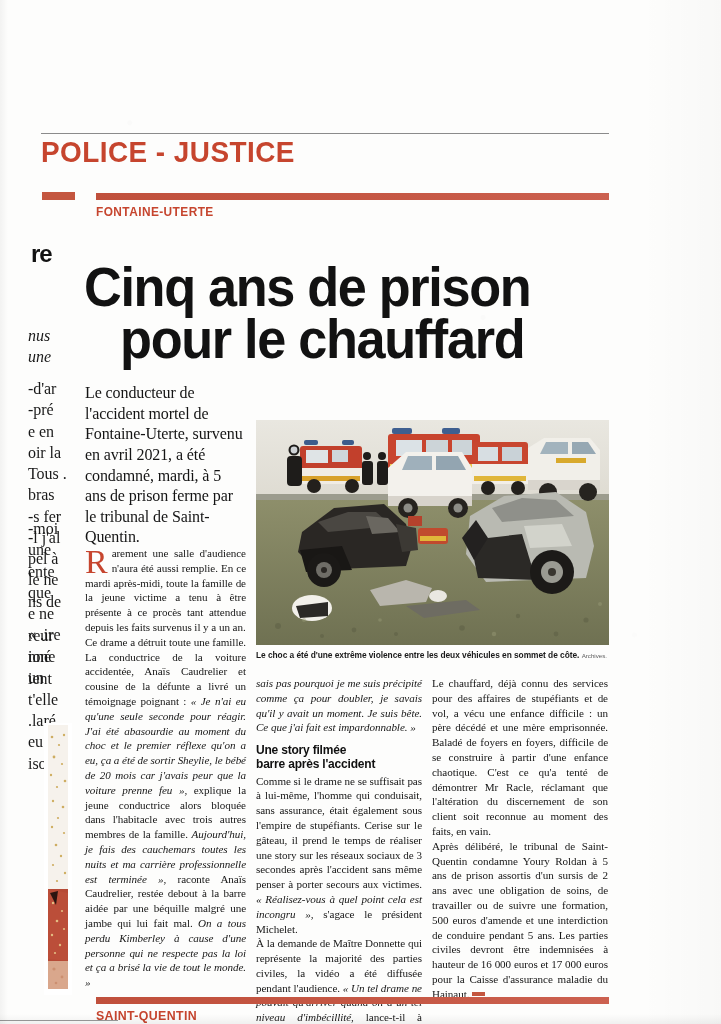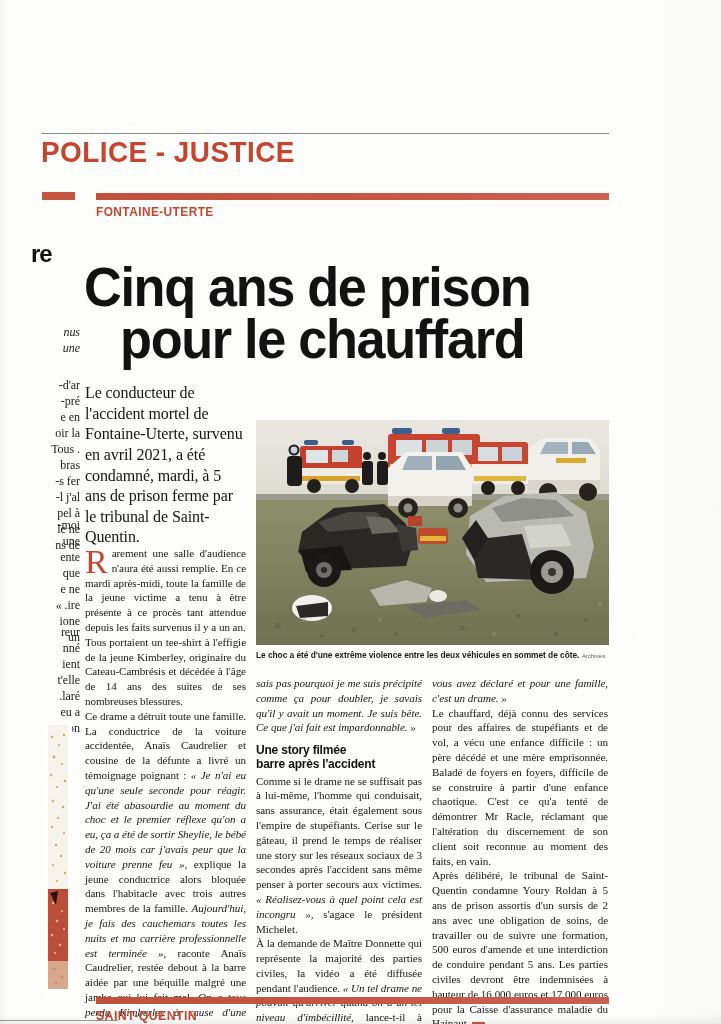--- a/index.html
+++ b/index.html
@@ -215,24 +215,24 @@
     font-weight: 700;
     font-size: 24px;
     color: #121212;
     letter-spacing: -1px;
   }
   .gutter-frag {
     position: absolute;
     left: 28px;
     width: 52px;
     font-family: "Liberation Serif", serif;
-    font-size: 12px;
+    font-size: 16px;
     line-height: 1.33;
     color: #191919;
-    text-align: right;
+    text-align: left;
     direction: rtl;
     white-space: pre-line;
     letter-spacing: -0.05px;
   }
   .gutter-frag.f1 { top: 325px; font-style: italic; }
   .gutter-frag.f2 { top: 378px; }
   .gutter-frag.f3 { top: 518px; }
   .gutter-frag.f4 { top: 625px; }
 
   .gutter-strip {
@@ -501,37 +501,35 @@
     </svg>
   </div>
 
   <div class="photo-caption">
     <span>Le choc a été d'une extrême violence entre les deux véhicules en sommet de côte.</span>
     <span class="credit">Archives.</span>
   </div>
 
   <div class="col col-1">
     <p><span class="dropcap">R</span><span>arement une salle d'audience n'aura été aussi remplie. En ce mardi après-midi, toute la famille de la jeune victime a tenu à être présente à ce procès tant attendue depuis les faits survenus il y a un an.</span></p>
-    <p>Tous portaient un tee-shirt à l'effigie de la jeune Kimberley, originaire du Cateau-Cambrésis et décédée à l'âge de 14 ans des suites de ses nombreuses blessures.</p>
     <p><span>Ce drame a détruit toute une famille. La conductrice de la voiture accidentée, Anaïs Caudrelier et cousine de la défunte a livré un témoignage poignant : </span><i>« Je n'ai eu qu'une seule seconde pour réagir. J'ai été abasourdie au moment du choc et le premier réflexe qu'on a eu, ça a été de sortir Sheylie, le bébé de 20 mois car j'avais peur que la voiture prenne feu »</i><span>, explique la jeune conductrice alors bloquée dans l'habitacle avec trois autres membres de la famille. </span><i>Aujourd'hui, je fais des cauchemars toutes les nuits et ma carrière professionnelle est terminée »</i><span>, raconte Anaïs Caudrelier, restée debout à la barre aidée par une béquille malgré une jambe qui lui fait mal. </span><i>On a tous perdu Kimberley à cause d'une personne qui ne respecte pas la loi et ça a brisé la vie de tout le monde. »</i></p>
 
   </div>
 
   <div class="col col-2">
     <p><i>sais pas pourquoi je me suis précipité comme ça pour doubler, je savais qu'il y avait un moment. Je suis bête. Ce que j'ai fait est impardonnable. »</i></p>
     <h3 class="subhead">
       <span>Une story filmée</span><br>
       <span>barre après l'accident</span>
     </h3>
     <p><span>Comme si le drame ne se suffisait pas à lui-même, l'homme qui conduisait, sans assurance, était également sous l'empire de stupéfiants. Cerise sur le gâteau, il prend le temps de réaliser une story sur les réseaux sociaux de 3 secondes après l'accident sans même penser à porter secours aux victimes. </span><i>« Réalisez-vous à quel point cela est incongru »</i><span>, s'agace le président Michelet.</span></p>
     <p><span>À la demande de Maître Donnette qui représente la majorité des parties civiles, la vidéo a été diffusée pendant l'audience. </span><i>« Un tel drame ne pouvait qu'arriver quand on a un tel niveau d'imbécillité</i><span>, lance-t-il à l'accusé reprenant ses dires lors de sa garde à vue, </span></p>
   </div>
 
   <div class="col col-3">
-    <p><i>vous avez déclaré et pour une famille, c'est un drame. »</i></p>
     <p>Le chauffard, déjà connu des services pour des affaires de stupéfiants et de vol, a vécu une enfance difficile : un père décédé et une mère emprisonnée. Baladé de foyers en foyers, difficile de se construire à partir d'une enfance chaotique. C'est ce qu'a tenté de démontrer Mr Racle, réclamant que l'altération du discernement de son client soit reconnue au moment des faits, en vain.</p>
     <p><span>Après délibéré, le tribunal de Saint-Quentin condamne Youry Roldan à 5 ans de prison assortis d'un sursis de 2 ans avec une obligation de soins, de travailler ou de suivre une formation, 500 euros d'amende et une interdiction de conduire pendant 5 ans. Les parties civiles devront être indemnisées à hauteur de 16 000 euros et 17 000 euros pour la Caisse d'assurance maladie du Hainaut.</span><span class="endmark"></span></p>
   </div>
 
   <div class="red-chip chip-sq"></div>
   <div class="red-rule saintq"></div>
   <div class="saintq-title">SAINT-QUENTIN</div>
 
   <div class="bottom-hair"></div>
   <div class="scan-edge-left"></div>

